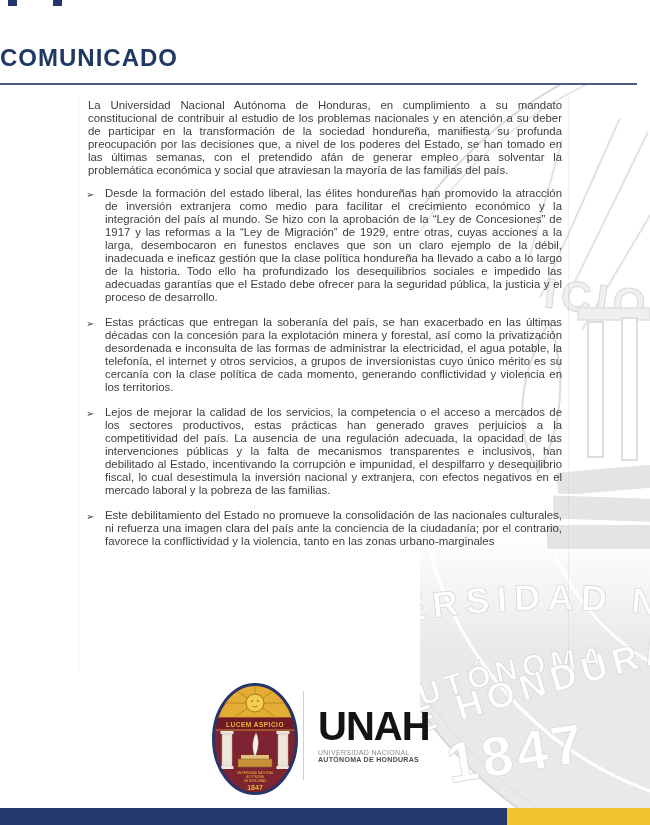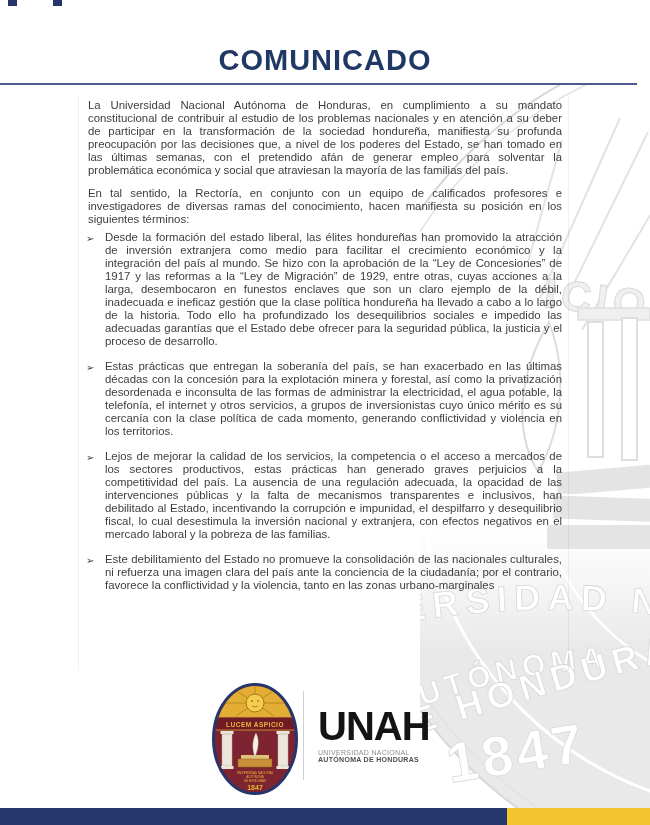--- a/index.html
+++ b/index.html
@@ -6,22 +6,22 @@
   .page {
     position:relative; width:650px; height:825px; overflow:hidden;
     background:#ffffff; font-family:"Liberation Sans", sans-serif;
   }
   
   .top-square { position:absolute; top:0; height:6px; background:#26356B; }
   .top-square.one { left:8px;  width:9px; }
   .top-square.two { left:53px; width:9px; }
   
   .title {
-    position:absolute; top:44px; left:0; width:100%; text-align:center;
-    font-size:29px; font-weight:bold; color:#1F3864; letter-spacing:1px;
+    position:absolute; top:44px; left:0; width:100%; 
+    font-size:24px; font-weight:bold; color:#1F3864; letter-spacing:1px;
   }
   .rule { position:absolute; top:83px; left:0; width:637px; height:2px; background:#4A5B8C; }
   
   .crease { position:absolute; top:96px; width:1px; height:575px; background:rgba(60,60,60,0.07); }
   .crease.left  { left:78px; }
   .crease.right { left:568px; }
   
   .watermark { position:absolute; left:420px; top:85px; width:230px; height:723px; pointer-events:none; }
   
   .content {
@@ -98,21 +98,20 @@
   </svg>
 
   <div class="title">COMUNICADO</div>
   <div class="rule"></div>
 
   <div class="crease left"></div>
   <div class="crease right"></div>
 
   <div class="content">
     <p>La Universidad Nacional Autónoma de Honduras, en cumplimiento a su mandato constitucional de contribuir al estudio de los problemas nacionales y en atención a su deber de participar en la transformación de la sociedad hondureña, manifiesta su profunda preocupación por las decisiones que, a nivel de los poderes del Estado, se han tomado en las últimas semanas, con el pretendido afán de generar empleo para solventar la problemática económica y social que atraviesan la mayoría de las familias del país.</p>
-    <p class="intro2">En tal sentido, la Rectoría, en conjunto con un equipo de calificados profesores e investigadores de diversas ramas del conocimiento, hacen manifiesta su posición en los siguientes términos:</p>
     <ul class="points">
       <li>
         <span class="marker">➢</span>
         <span>Desde la formación del estado liberal, las élites hondureñas han promovido la atracción de inversión extranjera como medio para facilitar el crecimiento económico y la integración del país al mundo. Se hizo con la aprobación de la “Ley de Concesiones” de 1917 y las reformas a la “Ley de Migración” de 1929, entre otras, cuyas acciones a la larga, desembocaron en funestos enclaves que son un claro ejemplo de la débil, inadecuada e ineficaz gestión que la clase política hondureña ha llevado a cabo a lo largo de la historia. Todo ello ha profundizado los desequilibrios sociales e impedido las adecuadas garantías que el Estado debe ofrecer para la seguridad pública, la justicia y el proceso de desarrollo.</span>
       </li>
       <li>
         <span class="marker">➢</span>
         <span>Estas prácticas que entregan la soberanía del país, se han exacerbado en las últimas décadas con la concesión para la explotación minera y forestal, así como la privatización desordenada e inconsulta de las formas de administrar la electricidad, el agua potable, la telefonía, el internet y otros servicios, a grupos de inversionistas cuyo único mérito es su cercanía con la clase política de cada momento, generando conflictividad y violencia en los territorios.</span>
       </li>
       <li>

